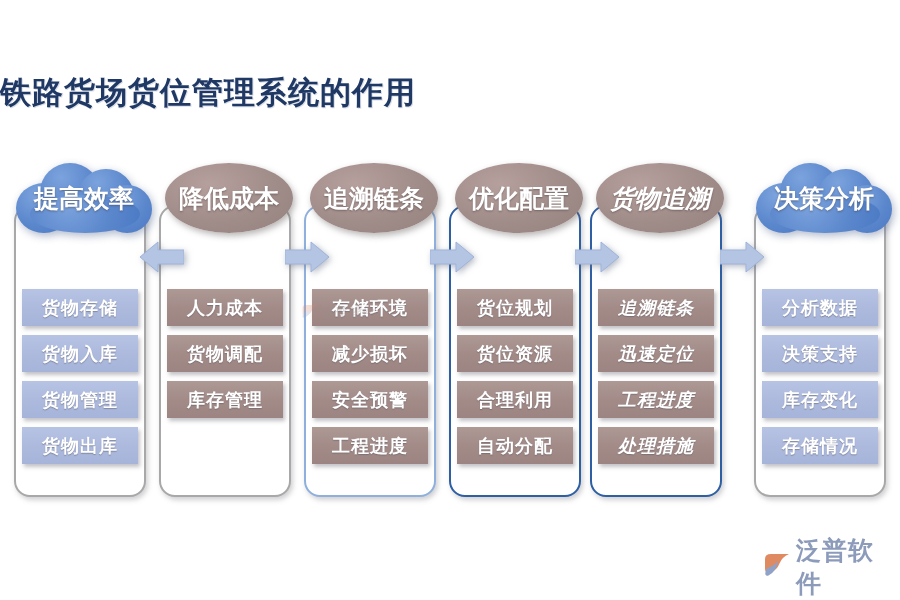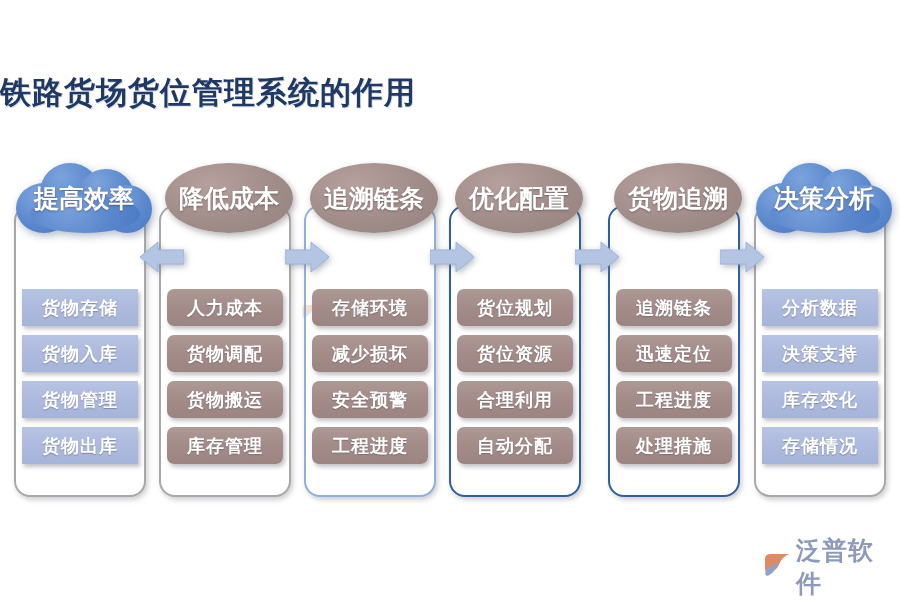--- a/index.html
+++ b/index.html
@@ -127,21 +127,20 @@
     display: flex;
     align-items: center;
     justify-content: center;
     box-shadow: 2px 3px 4px rgba(120,120,130,0.45);
   }
   .item-box.blue {
     background: linear-gradient(180deg, #b7c3e3 0%, #adbade 50%, #a6b4d9 100%);
   }
   .item-box.brown {
     background: linear-gradient(180deg, #ad9995 0%, #a38b88 50%, #9b8481 100%);
-    border-radius: 7px;
   }
   .item-label {
     font-size: 18px;
     font-weight: bold;
     color: #ffffff;
     letter-spacing: 1px;
     white-space: nowrap;
     text-shadow: 0 1px 1px rgba(90,90,100,0.5);
     font-family: "Liberation Serif", "DejaVu Serif", serif;
   }
@@ -249,23 +248,20 @@
       <div class="header-label">降低成本</div>
     </div>
     <div class="items">
       <div class="item-box brown">
           <span class="item-label">人力成本</span>
         </div>
       <div class="item-box brown">
           <span class="item-label">货物调配</span>
         </div>
       <div class="item-box brown">
-          <span class="item-label">货物搬运</span>
-        </div>
-      <div class="item-box brown">
           <span class="item-label">库存管理</span>
         </div>
     </div>
   </div>
 
   <div class="arrow" style="left:285px;">
     <svg width="44" height="34" viewBox="0 0 44 34">
       <polygon points="44,17 26,2 26,10 0,10 0,24 26,24 26,32" fill="#b4c5e4" stroke="#9fb3da" stroke-width="1"></polygon>
     </svg>
   </div>
@@ -317,21 +313,21 @@
         </div>
     </div>
   </div>
 
   <div class="arrow" style="left:575px;">
     <svg width="44" height="34" viewBox="0 0 44 34">
       <polygon points="44,17 26,2 26,10 0,10 0,24 26,24 26,32" fill="#b4c5e4" stroke="#9fb3da" stroke-width="1"></polygon>
     </svg>
   </div>
 
-  <div class="column" style="left:608px;">
+  <div class="column" style="left:590px;font-style:italic;">
     <div class="col-body blue-border"></div>
     <div class="header-shape header-ellipse">
       <div class="header-label">货物追溯</div>
     </div>
     <div class="items">
       <div class="item-box brown">
           <span class="item-label">追溯链条</span>
         </div>
       <div class="item-box brown">
           <span class="item-label">迅速定位</span>

